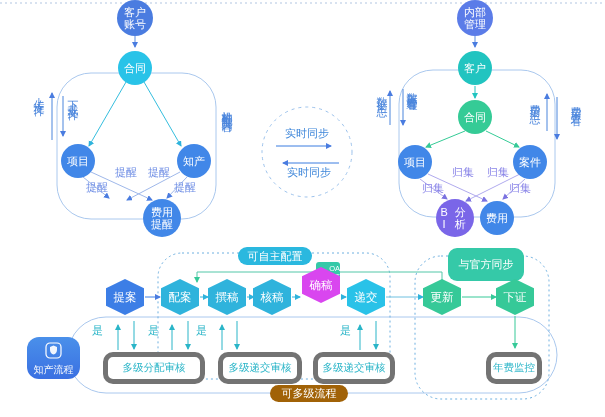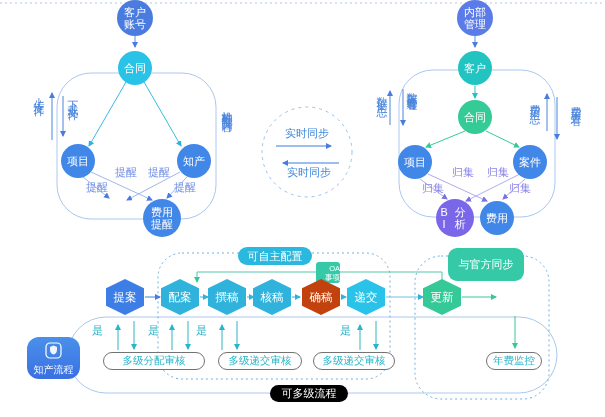--- a/index.html
+++ b/index.html
@@ -6,21 +6,21 @@
   .stage{position:relative;width:605px;height:417px;background:#ffffff;
          font-family:"Liberation Sans",sans-serif;overflow:hidden;}
   svg.wires{position:absolute;left:0;top:0;width:605px;height:417px;}
   .circ{position:absolute;border-radius:50%;color:#fff;display:flex;align-items:center;
         justify-content:center;text-align:center;font-size:11px;line-height:1.12;
         word-break:break-all;padding:3px;box-sizing:border-box;}
   .circ2{flex-direction:row;}
   .hex{position:absolute;width:38px;height:36px;color:#fff;display:flex;align-items:center;
        justify-content:center;font-size:11.5px;
        clip-path:polygon(50% 0,100% 26%,100% 74%,50% 100%,0 74%,0 26%);}
-  .pill{position:absolute;height:18px;border:1px solid #737373;border-radius:10px;
+  .pill{position:absolute;height:32px;border:5px solid #737373;border-radius:10px;
         color:#2ab5c8;background:#fff;font-size:10.5px;display:flex;align-items:center;
         justify-content:center;box-sizing:border-box;}
   .badge{position:absolute;color:#fff;display:flex;align-items:center;justify-content:center;
          font-size:11px;box-sizing:border-box;}
   .vlab{position:absolute;writing-mode:vertical-rl;text-orientation:upright;color:#4a85dc;
         font-size:11px;letter-spacing:3px;line-height:1;}
   .vlab.tight{letter-spacing:1.5px;}
   .elab{position:absolute;font-size:11px;line-height:1;}
   .ipbadge{position:absolute;left:27px;top:337px;width:53px;height:42px;border-radius:12px;
            background:linear-gradient(180deg,#4a90ea,#3a70e2);display:flex;flex-direction:column;
@@ -152,34 +152,35 @@
       <svg width="17" height="17" viewBox="0 0 17 17">
         <rect x="1" y="1" width="15" height="15" rx="4" fill="none" stroke="#ffffff" stroke-width="1.2"></rect>
         <path d="M8.5 3.6 L12 5 V8 C12 10.3 10.5 11.9 8.5 12.6 C6.5 11.9 5 10.3 5 8 V5 Z" fill="#ffffff" opacity="0.92"></path>
       </svg>
     </span>
     <span class="lbl">知产流程</span>
   </div>
 
   <div class="badge" style="left:238px;top:247px;width:74px;height:18px;background:#2ab8df;border-radius:9px;">可自主配置</div>
   <div class="badge" style="left:448px;top:248px;width:76px;height:33px;background:#35c9a8;border-radius:9px;">与官方同步</div>
-  <div class="badge" style="left:270px;top:385px;width:78px;height:17px;background:#000000;border-radius:9px;">可多级流程</div>
+  <div class="badge" style="left:270px;top:385px;width:78px;height:17px;background:#a16207;border-radius:9px;">可多级流程</div>
   <div class="badge" style="left:316px;top:262px;width:24px;height:21px;background:#35c9a8;border-radius:3px;
        font-size:7.5px;flex-direction:column;line-height:1.2;align-items:flex-end;">
     <span>OA</span>
     <span>事项</span>
   </div>
 
   <div class="hex" style="left:106px;top:279px;background:#3c7ee6;">提案</div>
   <div class="hex" style="left:161px;top:279px;background:#2fb3dc;">配案</div>
   <div class="hex" style="left:208px;top:279px;background:#2fb3dc;">撰稿</div>
   <div class="hex" style="left:253px;top:279px;background:#2fb3dc;">核稿</div>
-  <div class="hex" style="left:302px;top:279px;background:#c2410c;">确稿</div>
+  <div class="hex" style="left:302px;top:267px;background:#d946ef;">确稿</div>
   <div class="hex" style="left:347px;top:279px;background:#29c2e8;">递交</div>
   <div class="hex" style="left:423px;top:279px;background:#36c998;">更新</div>
+  <div class="hex" style="left:496px;top:279px;background:#36c998;">下证</div>
 
   <div class="elab" style="left:92px;top:325px;color:#2ab5c8;">是</div>
   <div class="elab" style="left:148px;top:325px;color:#2ab5c8;">是</div>
   <div class="elab" style="left:196px;top:325px;color:#2ab5c8;">是</div>
   <div class="elab" style="left:340px;top:325px;color:#2ab5c8;">是</div>
 
   <div class="pill" style="left:103px;top:352px;width:102px;">多级分配审核</div>
   <div class="pill" style="left:218px;top:352px;width:84px;">多级递交审核</div>
   <div class="pill" style="left:313px;top:352px;width:82px;">多级递交审核</div>
   <div class="pill" style="left:486px;top:352px;width:56px;">年费监控</div>

